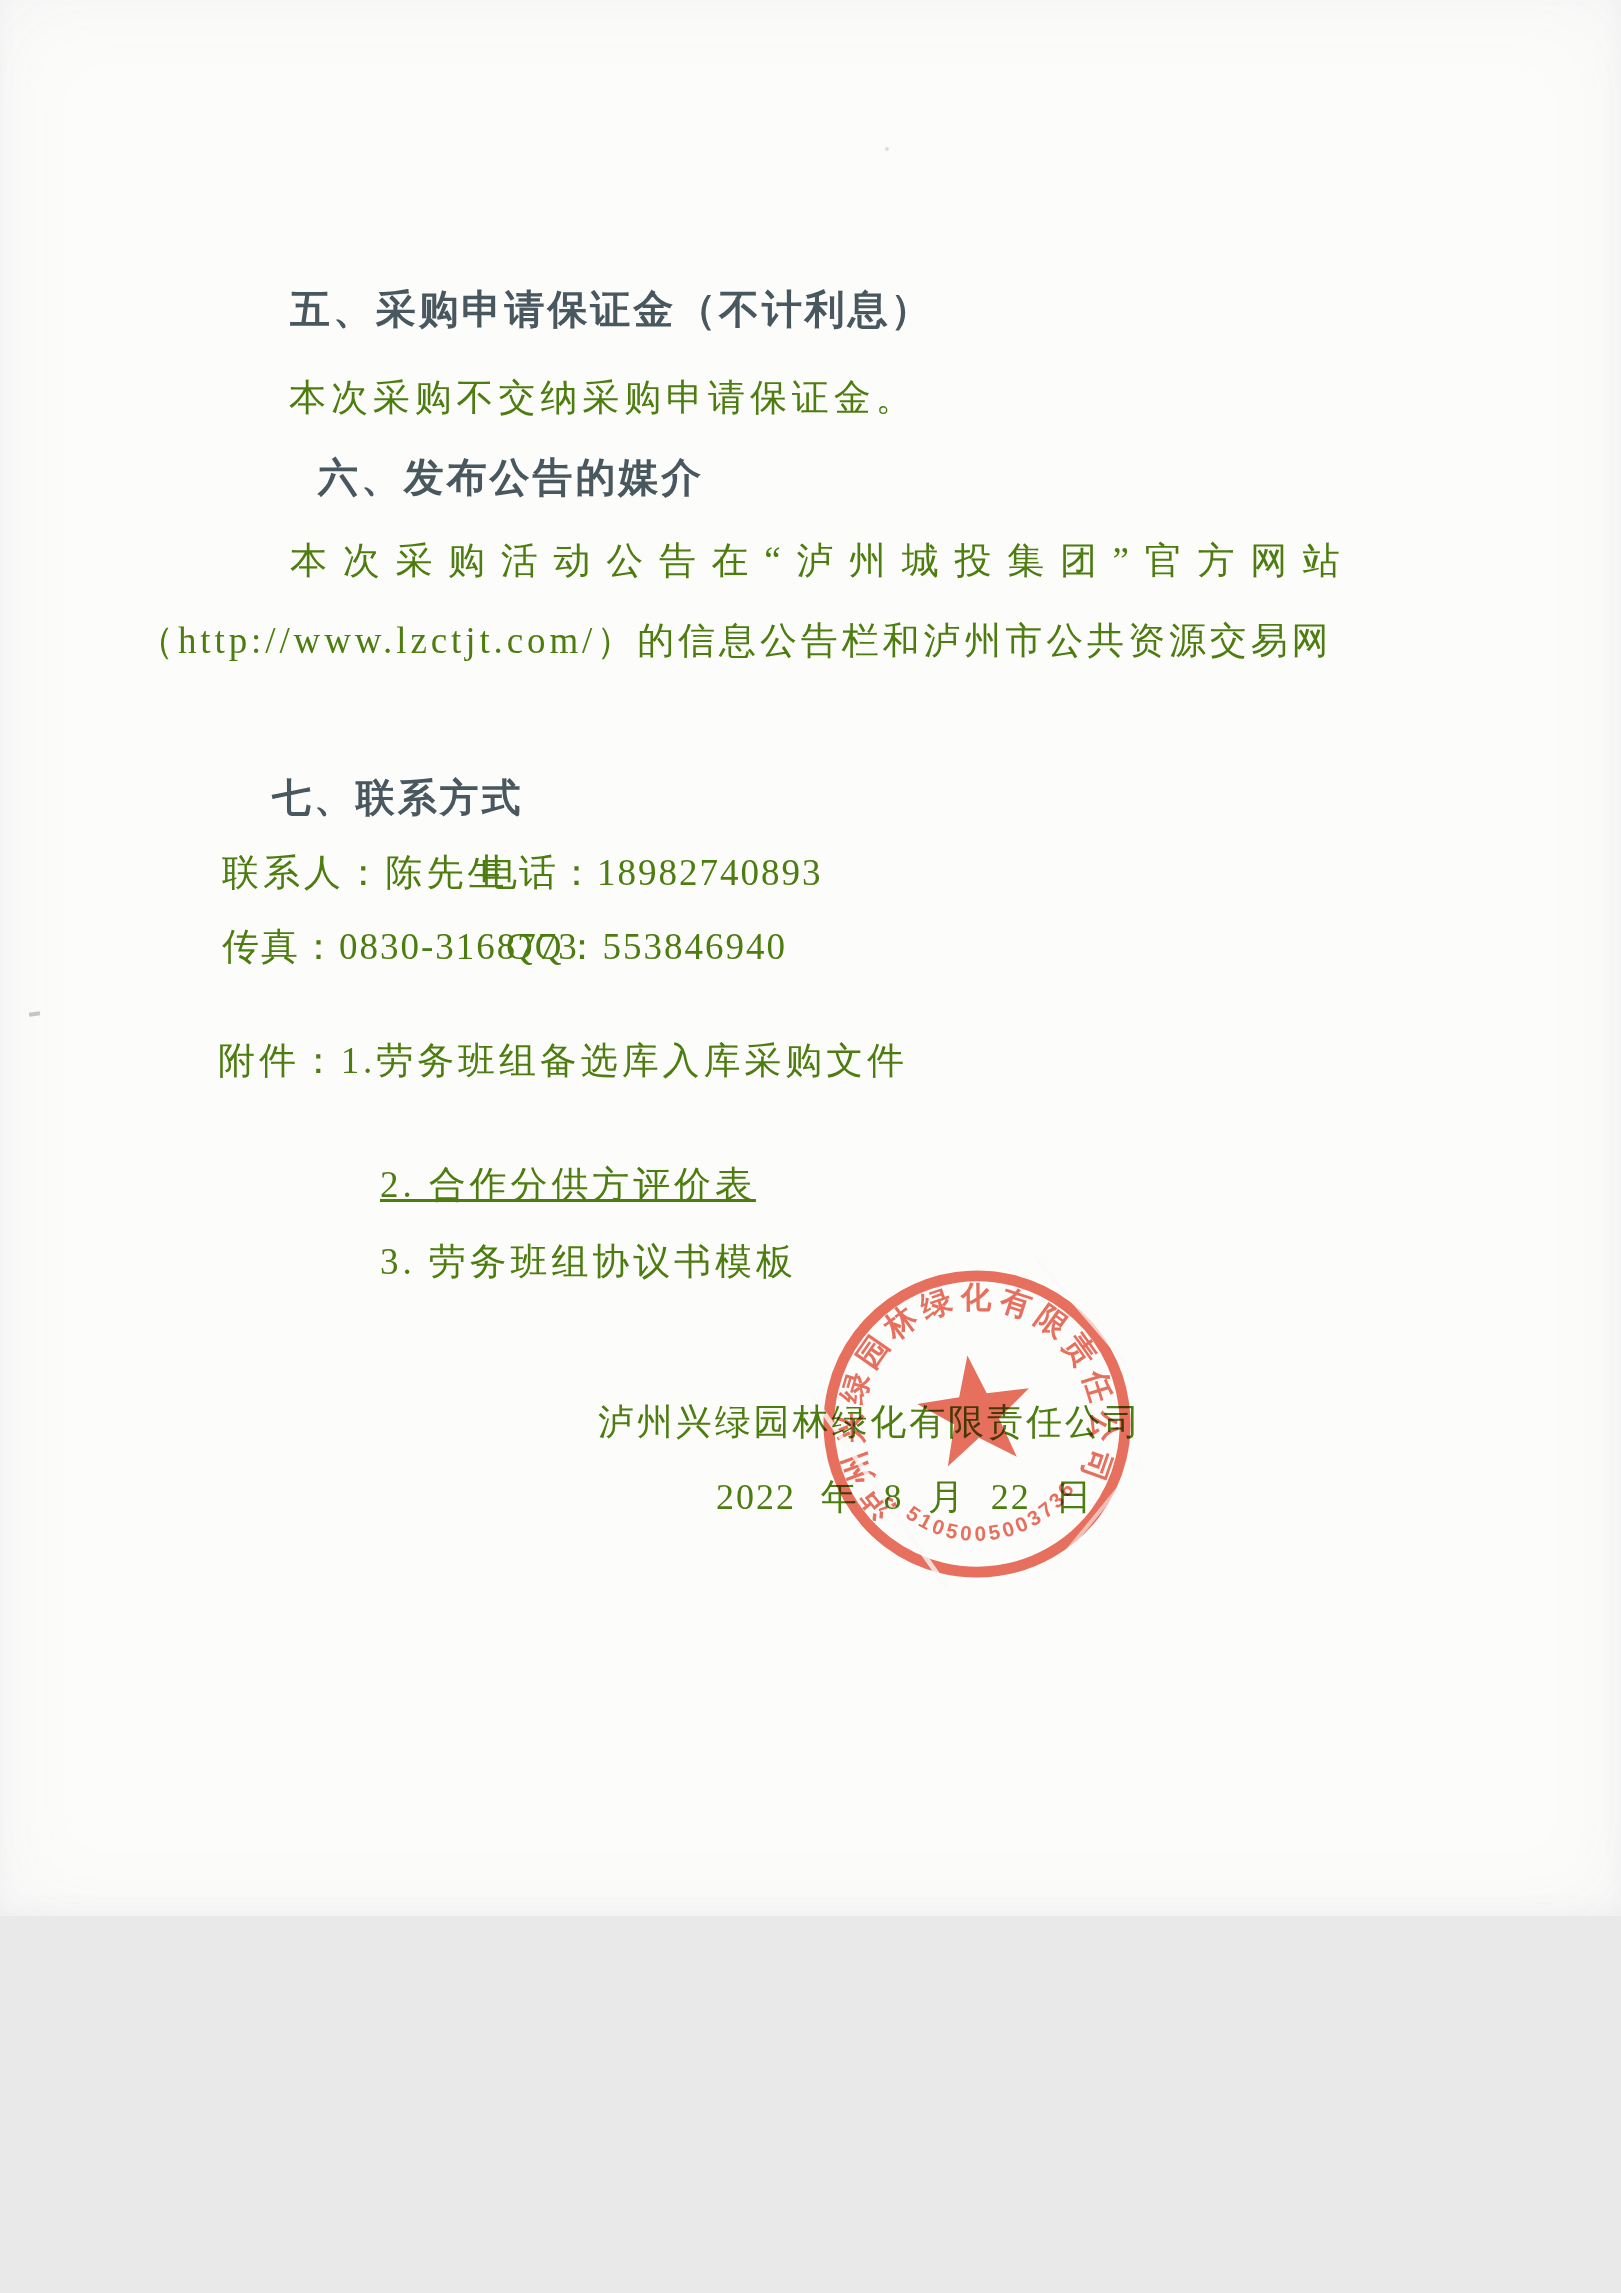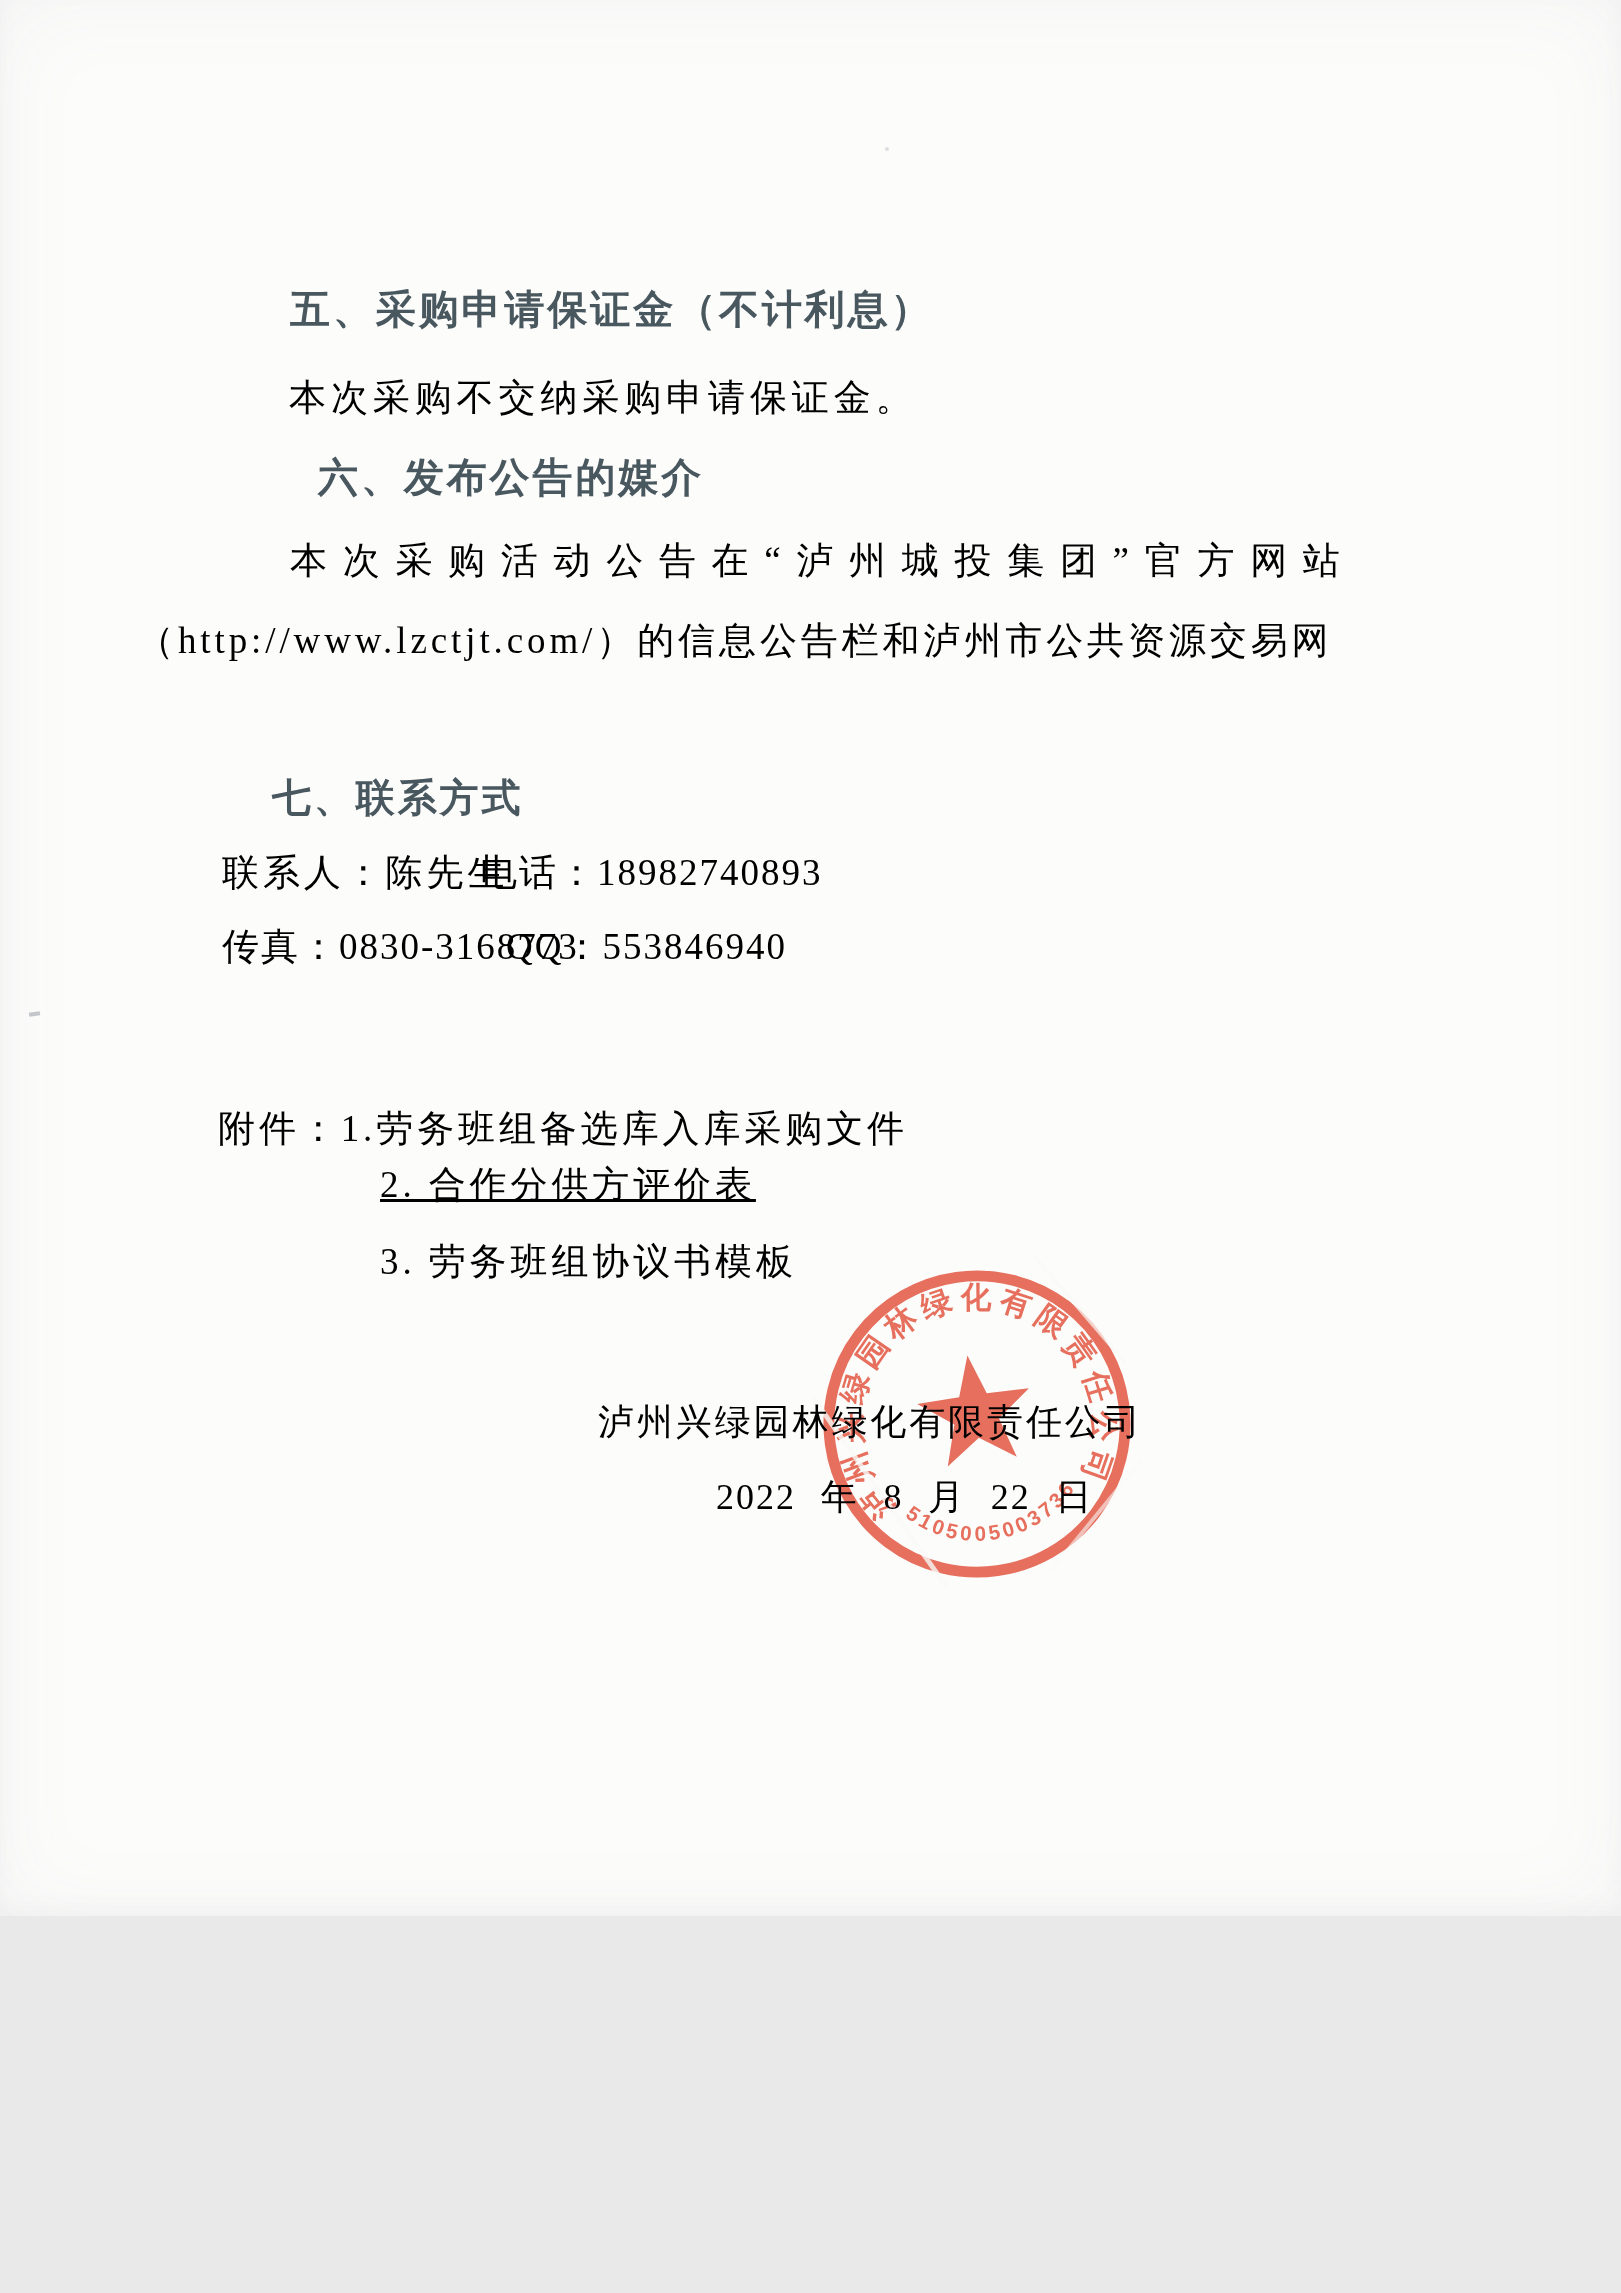--- a/index.html
+++ b/index.html
@@ -16,34 +16,34 @@
   .heading{
     font-family:"Liberation Sans",sans-serif;
     font-weight:700;
     font-size:40px;
     letter-spacing:2.9px;
     color:#49575f;
   }
   .body-text{
     font-family:"Liberation Serif",serif;
     font-size:37px;
-    color:#000000;
+    color:#4d7c0f;
   }
   .h5{left:290px;top:282px;}
   .p5{left:289px;top:373px;letter-spacing:4.9px;}
   .h6{left:290px;top:450px;margin-left:28px;}
   .p6l1{left:290px;top:536px;letter-spacing:15.7px;}
   .p6l2{left:137px;top:616px;letter-spacing:3.9px;}
   .p6l3{left:137px;top:694px;letter-spacing:2px;}
   .h7{left:272px;top:771px;font-size:39px;}
   .c1a{left:222px;top:848px;letter-spacing:3.9px;}
   .c1b{left:480px;top:848px;letter-spacing:2px;}
   .c2a{left:222px;top:922px;letter-spacing:2px;}
   .c2b{left:506px;top:922px;letter-spacing:2px;}
-  .a1{left:218px;top:1104px;letter-spacing:3.9px;}
+  .a1{left:218px;top:1036px;letter-spacing:3.9px;}
   .a2{left:380px;top:1160px;letter-spacing:3.9px;text-decoration:underline;}
   .a3{left:380px;top:1237px;letter-spacing:3.9px;}
   .company{left:598px;top:1398px;font-size:36px;letter-spacing:2.9px;}
   .date{left:716px;top:1473px;font-size:36px;word-spacing:13.7px;letter-spacing:2px;}
   .pageno{left:790px;top:2076px;width:43px;text-align:center;font-size:29px;color:#5a6670;}
   .stamp{
     position:absolute;left:819px;top:1266px;
     width:316px;height:316px;
     transform:rotate(-8deg);
     opacity:0.82;

